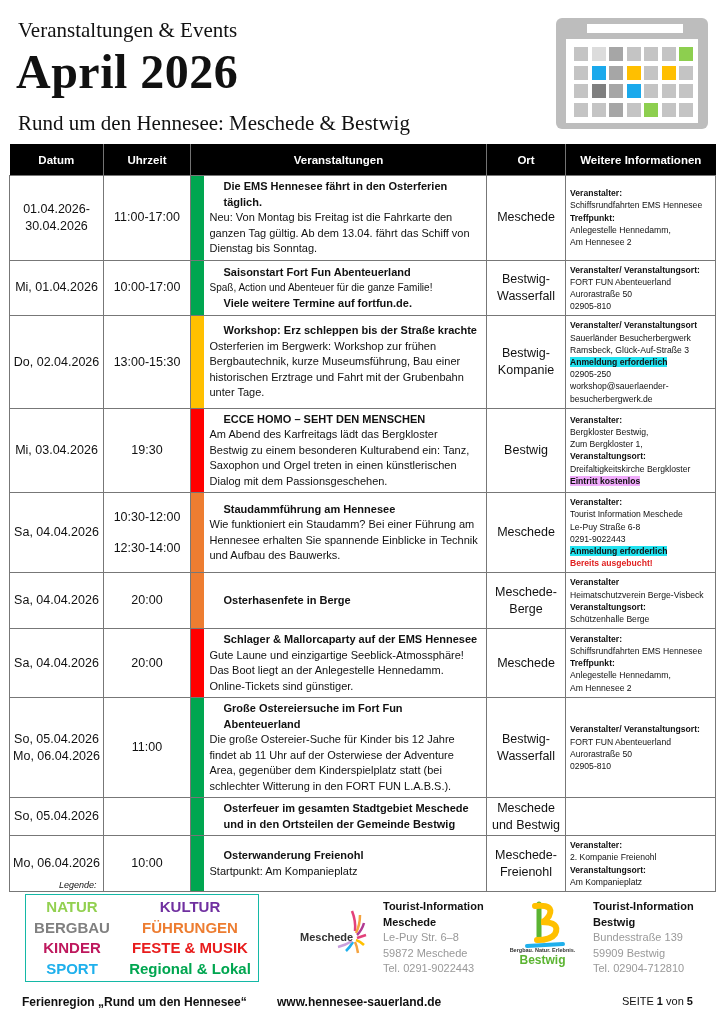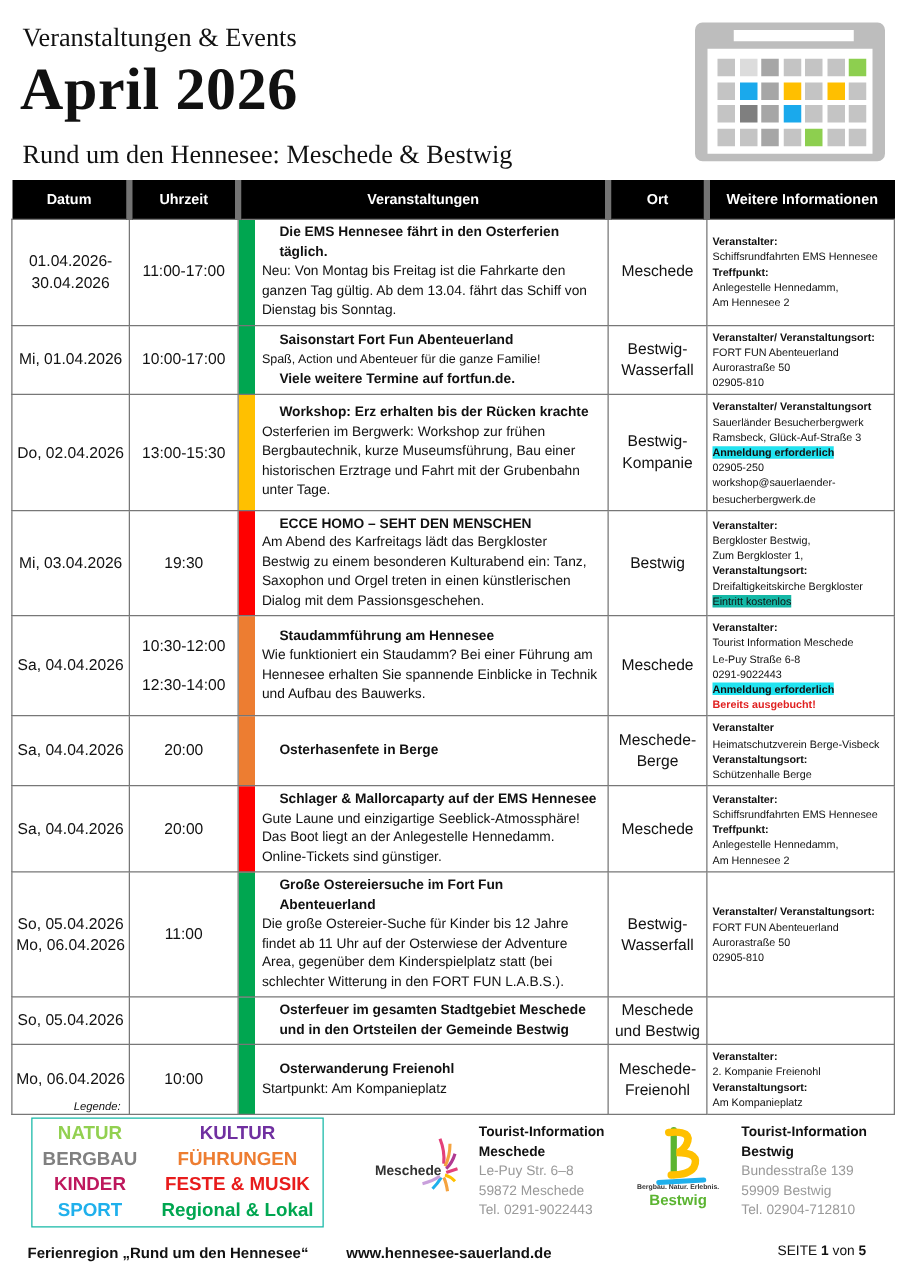--- a/index.html
+++ b/index.html
@@ -6,30 +6,30 @@
   body{width:724px;height:1024px;position:relative;overflow:hidden;font-family:"Liberation Sans","DejaVu Sans",sans-serif;color:#111;}
   .serif{font-family:"Liberation Serif","DejaVu Serif",serif;}
   #h-sub{position:absolute;left:18px;top:18px;font-size:21px;color:#111;}
   #h-title{position:absolute;left:16px;top:44px;font-size:48px;font-weight:bold;letter-spacing:0.5px;color:#111;}
   #h-region{position:absolute;left:18px;top:111px;font-size:21px;color:#111;}
   #cal{position:absolute;left:556px;top:18px;width:152px;height:111px;background:#bdbdbd;border-radius:6px;}
   #cal .bar{position:absolute;left:31px;top:6px;width:96px;height:9px;background:#fff;}
   #cal .face{position:absolute;left:10px;top:21px;width:132px;height:84px;background:#fff;}
   #cal .cell{position:absolute;width:14px;height:14px;}
   table{position:absolute;left:9px;top:144px;width:706px;border-collapse:collapse;table-layout:fixed;}
-  th{background:#000;color:#fff;font-size:11.5px;font-weight:bold;height:31px;border-right:5px solid #737373;padding:0;}
+  th{background:#000;color:#fff;font-size:11.5px;font-weight:bold;height:31px;border-right:1px solid #737373;padding:0;}
   th:last-child{border-right:none;}
   td{border:1px solid #777;font-size:12px;padding:0;vertical-align:middle;}
   td.c{text-align:center;}
   td.stripe{width:13px;border-left:1px solid #777;border-right:none;}
   td.ev{padding:3px 8px 3px 6px;border-left:none;font-size:11px;line-height:15.5px;}
   td.ev .t{font-weight:bold;font-size:11px;padding-left:14px;}
   td.info{padding:3px 4px;font-size:8.6px;line-height:12.2px;}
   .hl-cyan{background:#22e3f0;font-weight:bold;}
-  .hl-green{background:#14b8a6;font-weight:normal;}
+  .hl-green{background:#f0abfc;font-weight:bold;}
   .red{color:#e02020;font-weight:bold;}
   .date{font-size:12.5px;line-height:17px;}
   #legend-label{position:absolute;left:26px;top:880px;font-size:9px;font-style:italic;margin-left:33px;}
   #legend{position:absolute;left:25px;top:894px;width:232px;height:86px;border:1px solid #14b8a6;}
   #legend .li{position:absolute;font-weight:bold;font-size:15px;text-align:center;}
   .ti{position:absolute;font-size:11px;line-height:15.5px;}
   .ti .nm{font-weight:bold;color:#111;}
   .ti .ad{color:#999;font-size:11px;}
   #footer-left{position:absolute;left:22px;top:995px;font-size:12px;font-weight:bold;}
   #footer-url{position:absolute;left:277px;top:995px;font-size:12px;font-weight:bold;}
@@ -145,21 +145,21 @@
       </tr>
       <tr style="height: 92px;">
         <td class="c date">
           <div>Do, 02.04.2026</div>
         </td>
         <td class="c date">
           <div style="">13:00-15:30</div>
         </td>
         <td class="stripe" style="background:#ffc000"></td>
         <td class="ev">
-          <div class="t">Workshop: Erz erhalten bis der Rücken krachte</div>
+          <div class="t">Workshop: Erz schleppen bis der Straße krachte</div>
           <div style="">Osterferien im Bergwerk: Workshop zur frühen Bergbautechnik, kurze Museumsführung, Bau einer historischen Erztrage und Fahrt mit der Grubenbahn unter Tage.</div>
         </td>
         <td class="c date">
           <div>Bestwig-</div>
           <div>Kompanie</div>
         </td>
         <td class="info">
           <div><span style="font-weight:bold">Veranstalter/ Veranstaltungsort</span></div>
           <div><span>Sauerländer Besucherbergwerk</span></div>
           <div><span>Ramsbeck, Glück-Auf-Straße 3</span></div>

